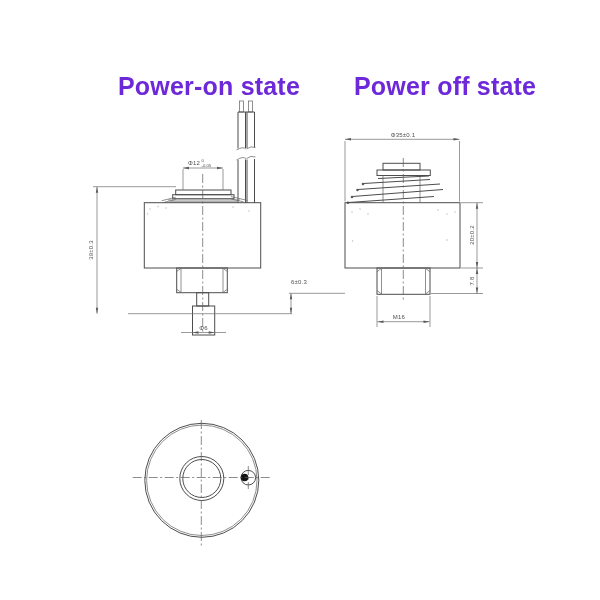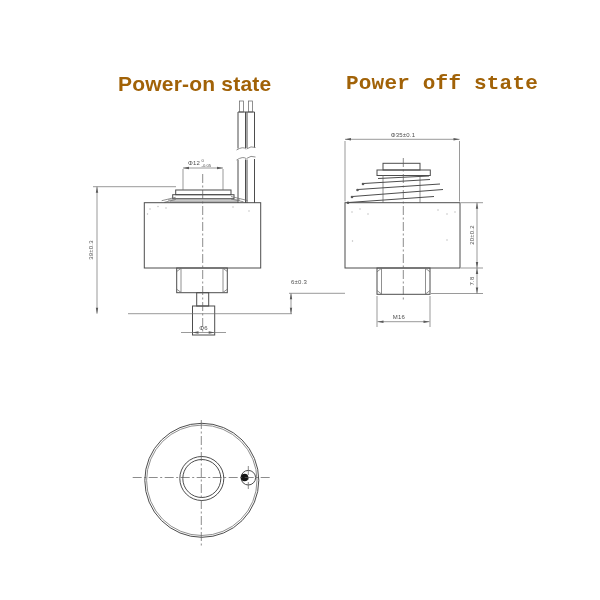--- a/index.html
+++ b/index.html
@@ -1,20 +1,20 @@
 <!DOCTYPE html>
 <html><head>
 <meta charset="utf-8">
 <style>
   html,body{margin:0;padding:0;background:#fff;}
   #screen{position:relative;width:600px;height:600px;background:#ffffff;overflow:hidden;
           font-family:"Liberation Sans",sans-serif;}
-  .title{position:absolute;font-size:21px;font-weight:600;color:#a16207;letter-spacing:.2px;white-space:nowrap;}
+  .title{position:absolute;font-size:25px;font-weight:600;color:#6d28d9;letter-spacing:.2px;white-space:nowrap;}
   #title-left{left:118px;top:72px;}
-  #title-right{left:346px;top:72px;font-family:Liberation Mono, monospace;}
+  #title-right{left:354px;top:72px;}
   svg{position:absolute;left:0;top:0;}
   .ol{stroke:#4d4d4d;stroke-width:1;fill:none;}
   .thin{stroke:#6b6b6b;stroke-width:.75;fill:none;}
   .dim{stroke:#6e6e6e;stroke-width:.7;fill:none;}
   .cl{stroke:#5a5a5a;stroke-width:.7;fill:none;stroke-dasharray:9 2.5 2 2.5;}
   .arr{fill:#5a5a5a;stroke:none;}
   .dtxt{font-family:"Liberation Sans",sans-serif;font-size:6px;fill:#4f4f4f;letter-spacing:.2px;}
   .dtxts{font-family:"Liberation Sans",sans-serif;font-size:4.2px;fill:#4f4f4f;}
   .speck{fill:#a8a8a8;stroke:none;opacity:.8;}
 </style>

